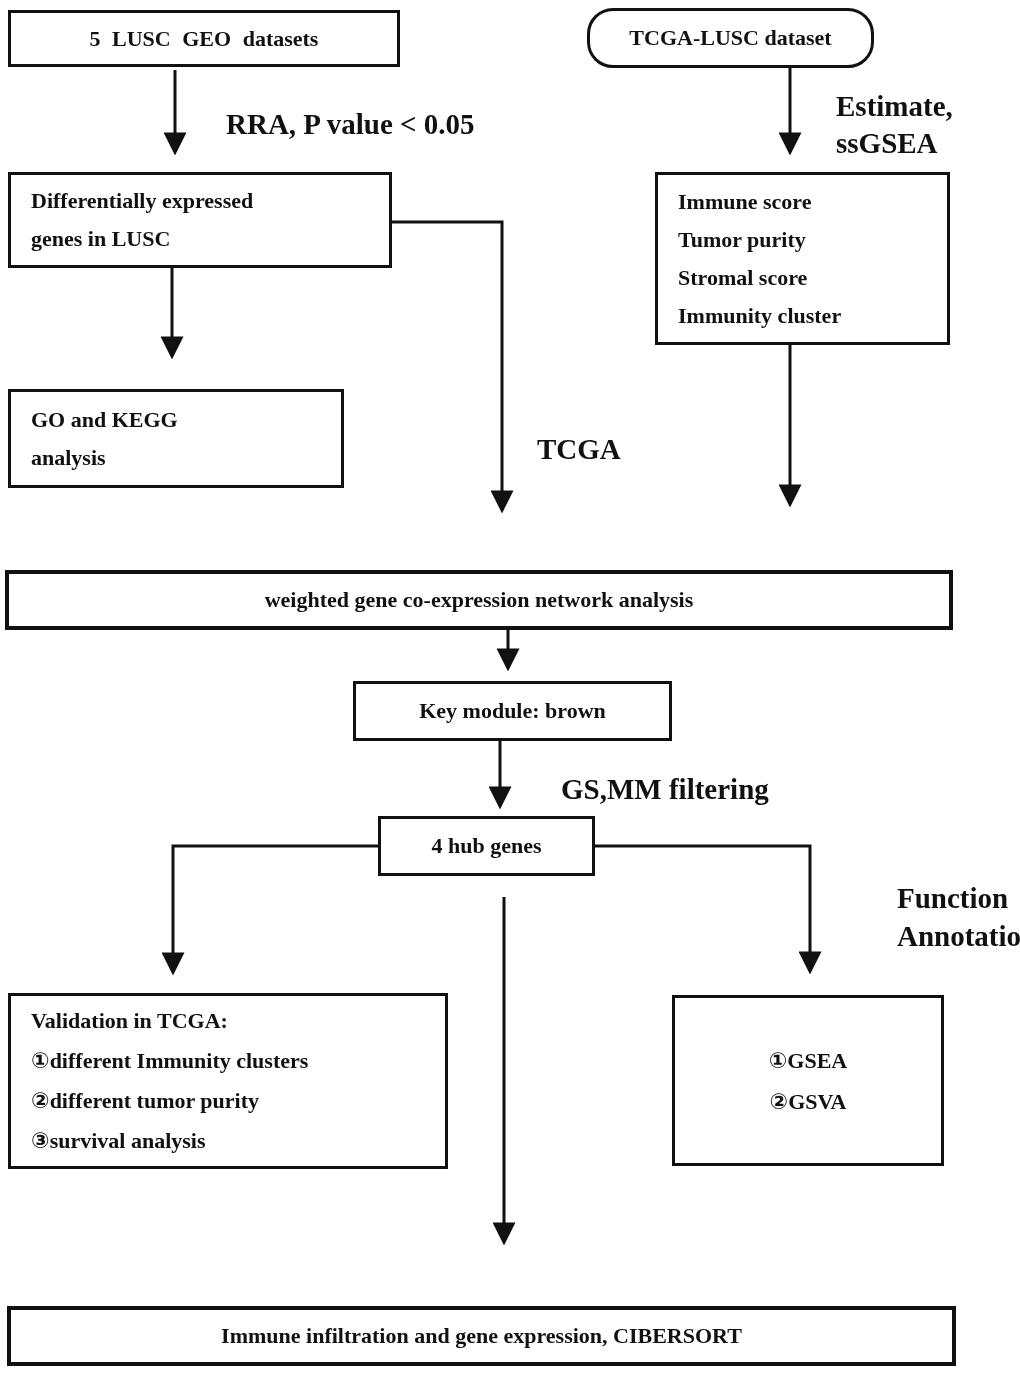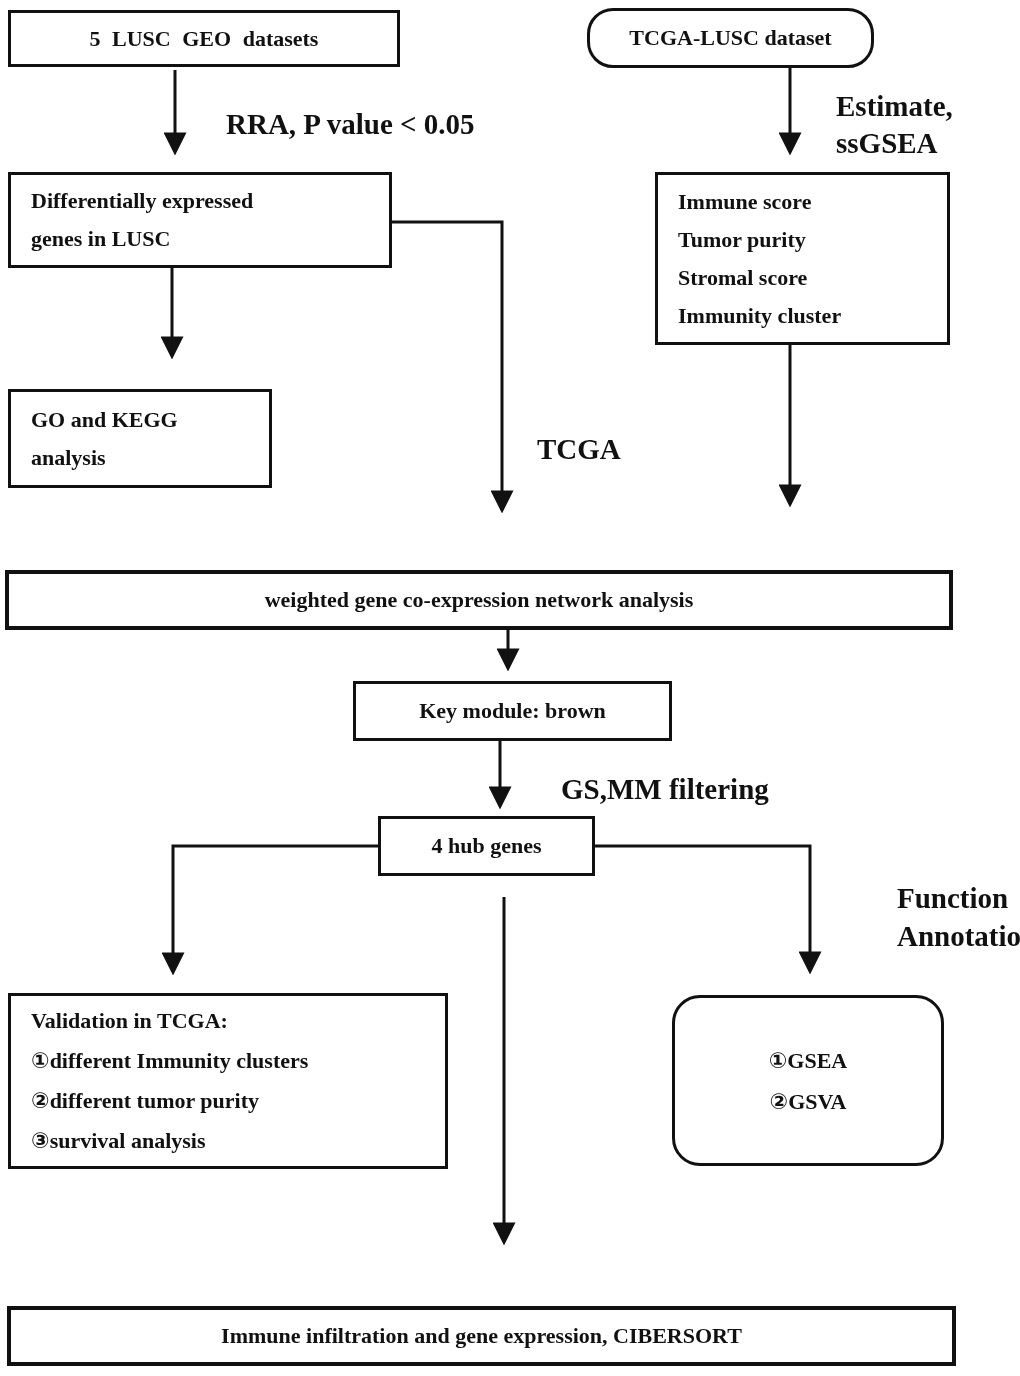--- a/index.html
+++ b/index.html
@@ -43,26 +43,26 @@
   .edge-label {
     position: absolute;
     font-size: 29px;
     line-height: 37px;
     white-space: nowrap;
   }
   #box-geo { left: 8px; top: 10px; width: 392px; height: 57px; word-spacing: 6px; }
   #box-tcga { left: 587px; top: 8px; width: 287px; height: 60px; border-radius: 26px; }
   #box-deg { left: 8px; top: 172px; width: 384px; height: 96px; }
   #box-estimate-results { left: 655px; top: 172px; width: 295px; height: 173px; }
-  #box-gokegg { left: 8px; top: 389px; width: 264px; height: 99px; }
+  #box-gokegg { left: 8px; top: 389px; width: 336px; height: 99px; }
   #box-wgcna { left: 5px; top: 570px; width: 948px; height: 60px; }
   #box-keymodule { left: 353px; top: 681px; width: 319px; height: 60px; }
   #box-hubgenes { left: 378px; top: 816px; width: 217px; height: 60px; }
   #box-validation { left: 8px; top: 993px; width: 440px; height: 176px; line-height: 40px; }
-  #box-annotation { left: 672px; top: 995px; width: 272px; height: 171px; line-height: 41px; border-radius: 28px; }
+  #box-annotation { left: 672px; top: 995px; width: 272px; height: 171px; line-height: 41px; }
   #box-cibersort { left: 7px; top: 1306px; width: 949px; height: 60px; }
   #label-rra { left: 226px; top: 106px; }
   #label-estimate { left: 836px; top: 88px; }
   #label-tcga { left: 537px; top: 431px; }
   #label-gsmm { left: 561px; top: 771px; }
   #label-fa { left: 862px; top: 879px; line-height: 38px; margin-left: 35px; }
 </style>
 </head>
 <body>
 

